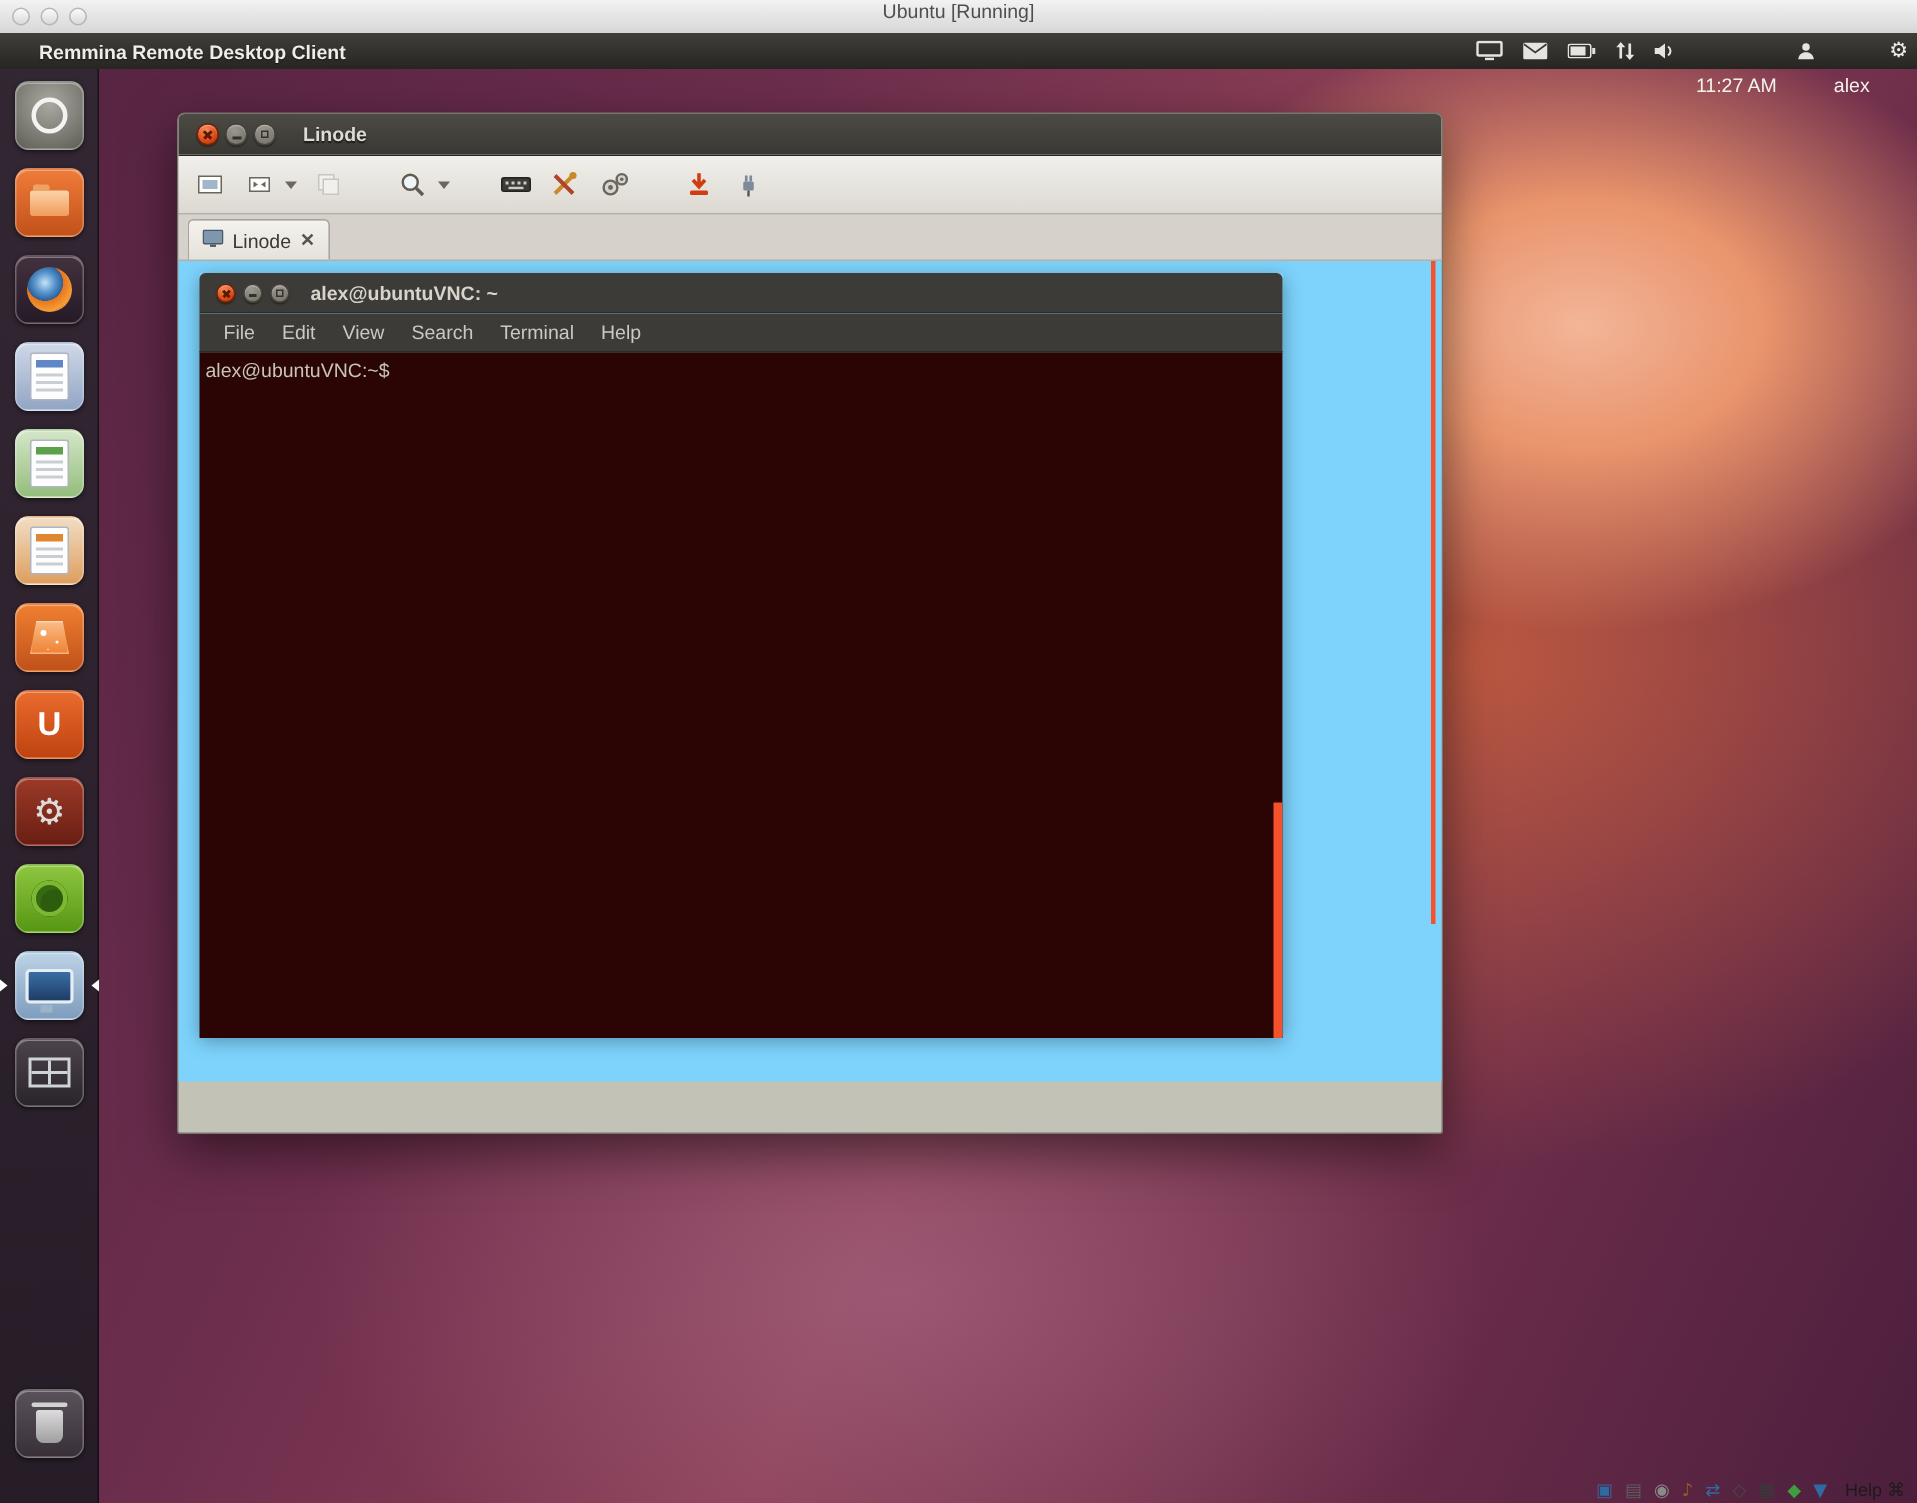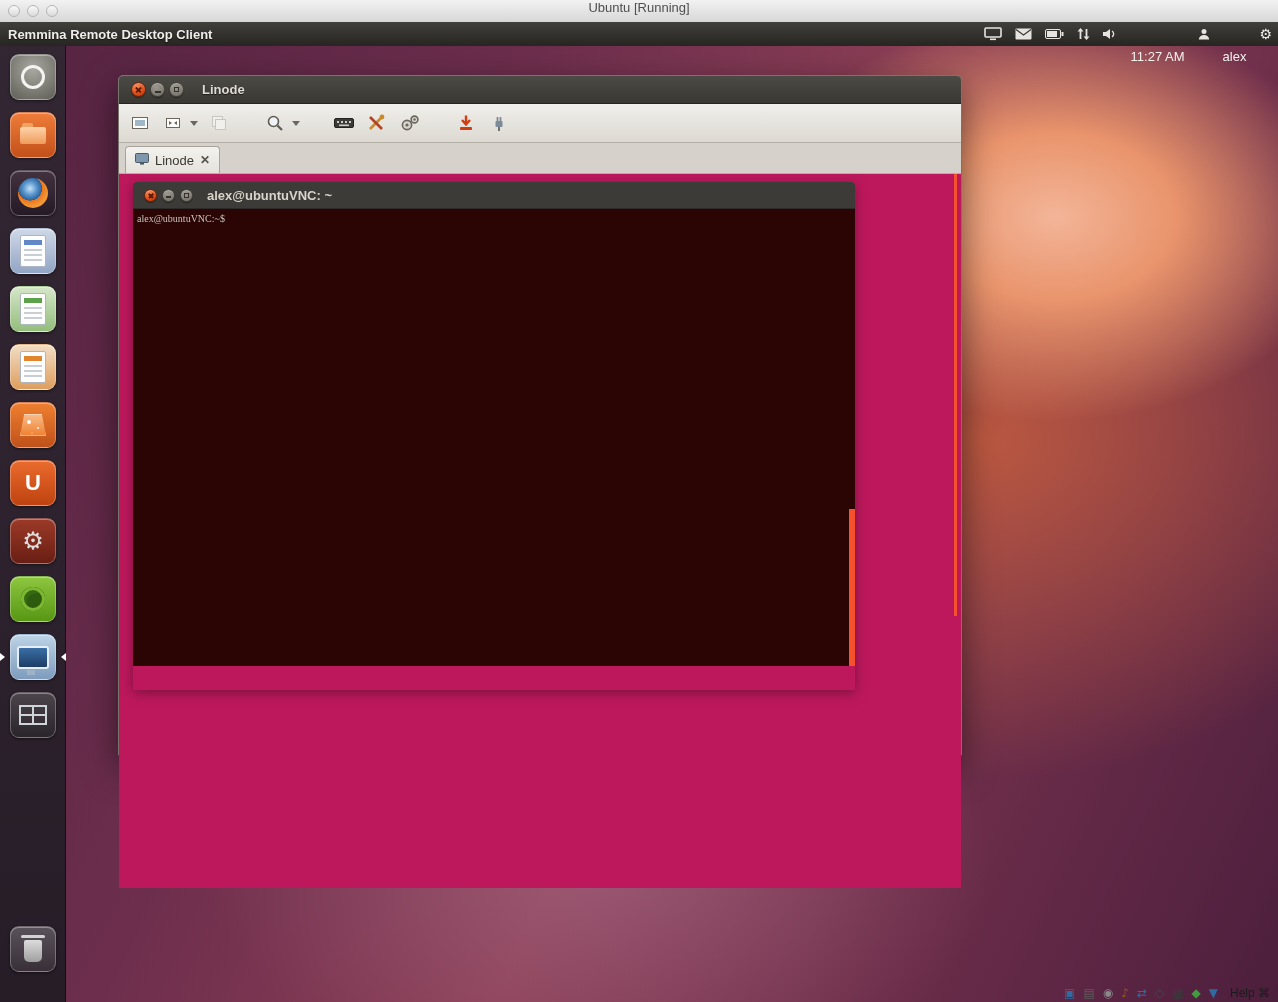--- a/index.html
+++ b/index.html
@@ -19,21 +19,21 @@
   .wallpaper{position:absolute;top:22px;left:0;right:0;bottom:0;
     background:
       radial-gradient(ellipse 430px 300px at 1055px 195px, #f3b598 0%, #e9946c 28%, rgba(230,140,100,0) 68%),
       radial-gradient(ellipse 720px 520px at 980px 420px, rgba(198,94,62,0.85) 0%, rgba(198,94,62,0) 65%),
       radial-gradient(ellipse 560px 340px at 600px 840px, rgba(170,110,140,0.55) 0%, rgba(170,110,140,0) 70%),
       linear-gradient(115deg,#542341 0%,#6d2e4d 32%,#8c3f55 55%,#6a2c49 78%,#4c1f3d 100%);}
 
   
   .top-panel{position:absolute;top:22px;left:0;right:0;height:24px;
     background:linear-gradient(#413f3a,#262521);display:flex;align-items:center;
-    color:#efedea;z-index:30;}
+    color:#efedea;z-index:30;padding-left:18px;}
   .panel-app-title{margin-left:8px;font-size:13px;font-weight:bold;
     text-shadow:0 1px 1px rgba(0,0,0,.6);}
   .panel-right{position:absolute;right:6px;top:0;height:24px;display:flex;
     align-items:center;gap:13px;}
   .p-ic{display:flex;align-items:center;}
   .p-text{font-size:13px;color:#f3f1ee;margin-top:44px;}
   .p-gear{font-size:14px;color:#efedea;font-family:"DejaVu Sans",sans-serif;}
 
   
   .launcher{position:absolute;top:46px;left:0;width:66px;bottom:0;
@@ -121,43 +121,43 @@
     border-radius:3px;}
   .caret{width:0;height:0;border-left:4px solid transparent;border-right:4px solid transparent;
     border-top:5px solid #6b675e;margin-left:-4px;}
   .tb-sep{width:14px;}
   .rw-tabbar{height:30px;background:#d6d2cb;border-bottom:1px solid #b3afa7;
     display:flex;align-items:flex-end;padding-left:6px;}
   .tab{height:26px;display:flex;align-items:center;gap:6px;padding:0 9px;
     background:linear-gradient(#f4f2ee,#e5e2db);border:1px solid #a8a49c;border-bottom:none;
     border-radius:4px 4px 0 0;font-size:13px;color:#3a3830;}
   .tab-close{font-size:12px;color:#55534c;font-weight:bold;cursor:default;}
-  .rw-content{position:relative;height:714px;background:#be185d;overflow:hidden;}
+  .rw-content{position:relative;height:547px;background:#7dd3fc;overflow:hidden;}
 
   
   .artifact{position:absolute;background:#f4512c;}
   .art-right{left:835px;top:0;width:3px;height:442px;}
 
   
   .term-window{position:absolute;left:14px;top:8px;width:722px;height:508px;
     box-shadow:0 3px 12px rgba(0,0,0,.35);}
   .term-titlebar{height:26px;background:#3c3b37;border-radius:4px 4px 0 0;
     display:flex;align-items:center;border-bottom:1px solid #2c2b27;}
   .term-buttons{display:flex;gap:5px;margin-left:11px;}
   .wbtn.sm{width:13px;height:13px;}
   .wbtn.sm.wbtn-close::before,.wbtn.sm.wbtn-close::after{left:2.5px;top:5px;width:6px;}
   .wbtn.sm.wbtn-min::before{left:3px;top:6.5px;width:5px;}
   .wbtn.sm.wbtn-max::before{left:3px;top:3px;width:5px;height:5px;}
   .term-title{margin-left:14px;font-size:13px;font-weight:bold;color:#d8d4cc;}
   .term-menubar{height:25px;background:#3c3b37;display:flex;align-items:center;
     padding-left:7px;border-bottom:1px solid #2c2b27;}
   .tmenu{font-size:13px;color:#ccc8c0;padding:0 9px;}
   .term-body{position:relative;height:457px;background:#2b0503;overflow:hidden;}
-  .prompt{position:absolute;left:4px;top:4px;font-family:Liberation Serif, serif;
-    font-size:10px;color:#c8c4bc;white-space:pre;}
+  .prompt{position:absolute;left:4px;top:4px;font-family:Liberation Sans, sans-serif;
+    font-size:13px;color:#c8c4bc;white-space:pre;}
   .term-artifact{position:absolute;right:0;top:300px;width:6px;height:157px;background:#f4512c;}
 
   
   .vbox-status{position:absolute;right:8px;bottom:2px;display:flex;align-items:center;
     gap:8px;z-index:40;}
   .st-ic{font-size:12px;line-height:14px;font-family:"DejaVu Sans",sans-serif;}
   .st-0,.st-4,.st-8{color:#2f6aa0;} .st-1{color:#5d5d5d;} .st-2{color:#8a8a8a;}
   .st-3{color:#9a5b20;} .st-5{color:#474747;} .st-6{color:#3a3a3a;} .st-7{color:#3f9d3f;}
   .st-label{font-size:12px;color:#1b1b1b;margin-left:4px;}
 </style>
@@ -389,20 +389,28 @@
     <div class="rw-content">
 
       <div class="term-window">
         <div class="term-titlebar">
           <div class="term-buttons">
             <span class="wbtn sm wbtn-close"></span>
             <span class="wbtn sm wbtn-min"></span>
             <span class="wbtn sm wbtn-max"></span>
           </div>
           <span class="term-title">alex@ubuntuVNC: ~</span>
+        </div>
+        <div class="term-menubar">
+          <span class="tmenu">File</span>
+          <span class="tmenu">Edit</span>
+          <span class="tmenu">View</span>
+          <span class="tmenu">Search</span>
+          <span class="tmenu">Terminal</span>
+          <span class="tmenu">Help</span>
         </div>
         <div class="term-body">
           <span class="prompt">alex@ubuntuVNC:~$</span>
           <div class="term-artifact"></div>
         </div>
       </div>
 
       <div class="artifact art-right"></div>
 
     </div>

